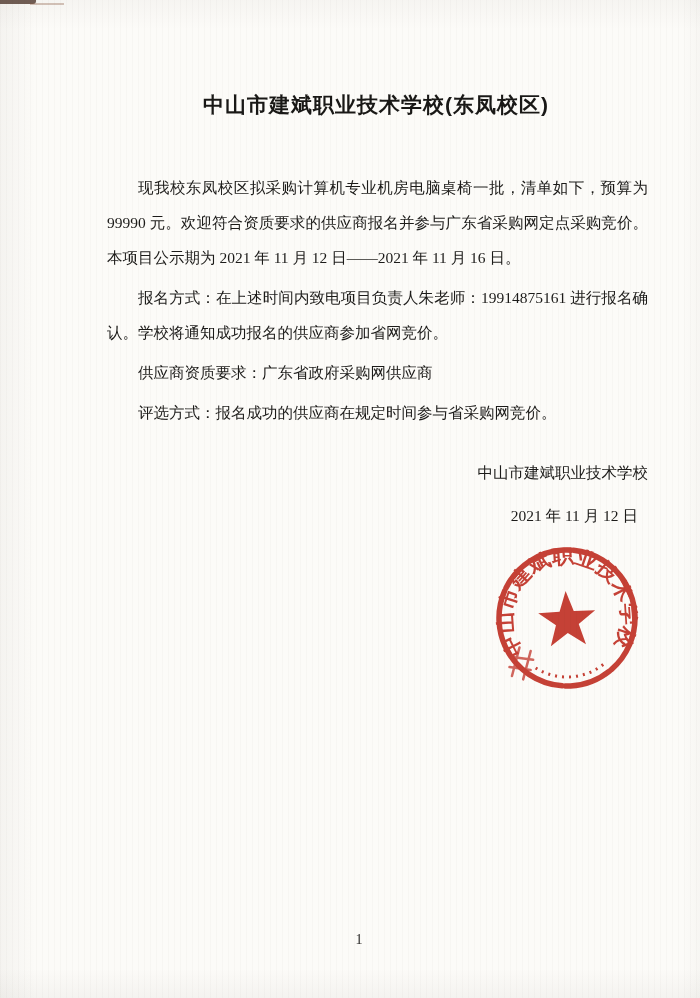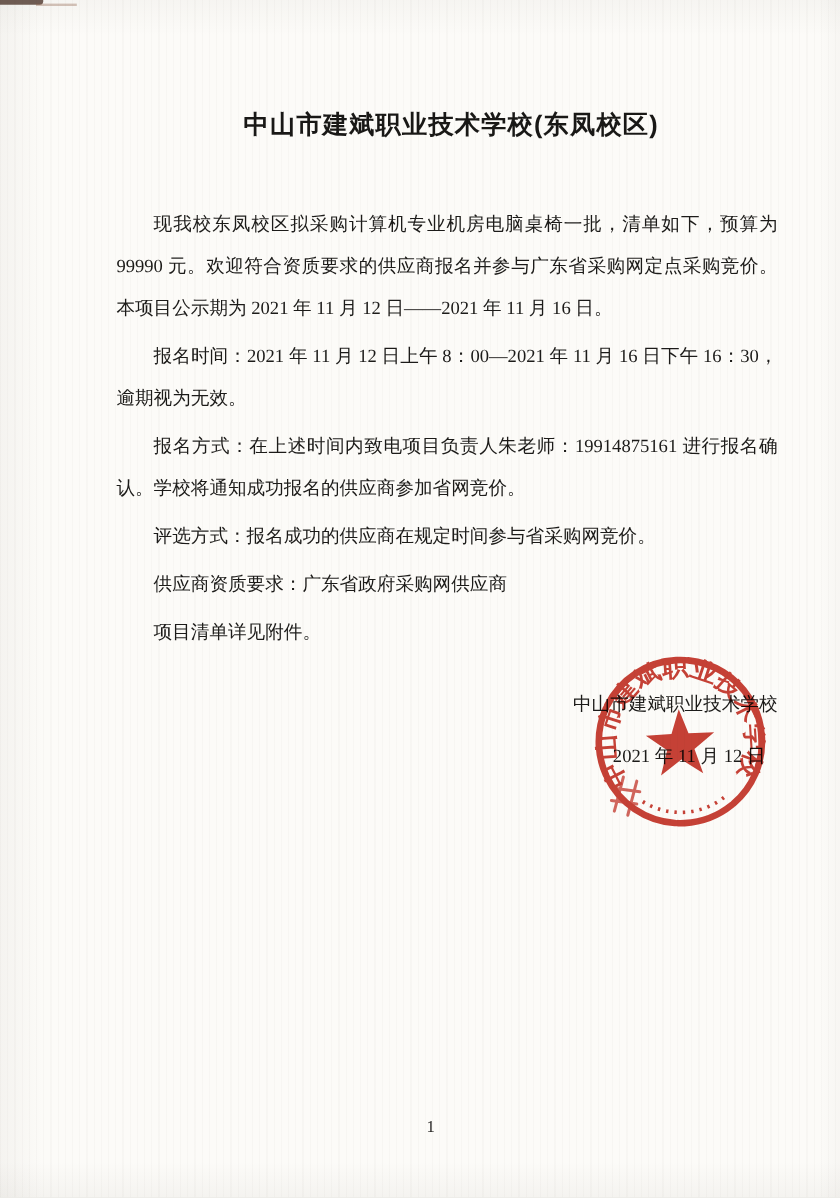--- a/index.html
+++ b/index.html
@@ -50,21 +50,21 @@
     color: #191816;
   }
   .content {
     margin-top: 46px;
     padding: 0 70px 0 55px;
     font-size: 15.5px;
     line-height: 35px;
     text-align: justify;
   }
   .content p {
-    margin: 0 0 5px 8px;
+    margin: 0 0 5px 18px;
     text-indent: 2em;
   }
   .signature-block {
     margin-top: 26px;
     padding-right: 70px;
     text-align: right;
     font-size: 15.5px;
     line-height: 33px;
   }
   .signature-date {
@@ -99,25 +99,23 @@
 
   <div class="corner-mark"></div>
   <div class="corner-mark-tail"></div>
 
   <div class="title-block">
     <div class="title-line">中山市建斌职业技术学校(东凤校区)</div>
   </div>
 
   <div class="content">
     <p>现我校东凤校区拟采购计算机专业机房电脑桌椅一批，清单如下，预算为 99990 元。欢迎符合资质要求的供应商报名并参与广东省采购网定点采购竞价。本项目公示期为 2021 年 11 月 12 日——2021 年 11 月 16 日。</p>
-    <p>报名时间：2021 年 11 月 12 日上午 8：00—2021 年 11 月 16 日下午 16：30，逾期视为无效。</p>
     <p>报名方式：在上述时间内致电项目负责人朱老师：19914875161 进行报名确认。学校将通知成功报名的供应商参加省网竞价。</p>
+    <p>供应商资质要求：广东省政府采购网供应商</p>
     <p>评选方式：报名成功的供应商在规定时间参与省采购网竞价。</p>
-    <p>供应商资质要求：广东省政府采购网供应商</p>
-    <p>项目清单详见附件。</p>
   </div>
 
   <div class="signature-block">
     <div>中山市建斌职业技术学校</div>
     <div class="signature-date">2021 年 11 月 12 日</div>
   </div>
 
   <svg class="stamp" viewBox="0 0 170 170" xmlns="http://www.w3.org/2000/svg">
 
     <circle cx="85" cy="85" r="68" fill="none" stroke-width="5.5" stroke-linecap="round" stroke-dasharray="62 2 48 3 71 2 57 3 80 2" stroke="#c1271b"></circle>

